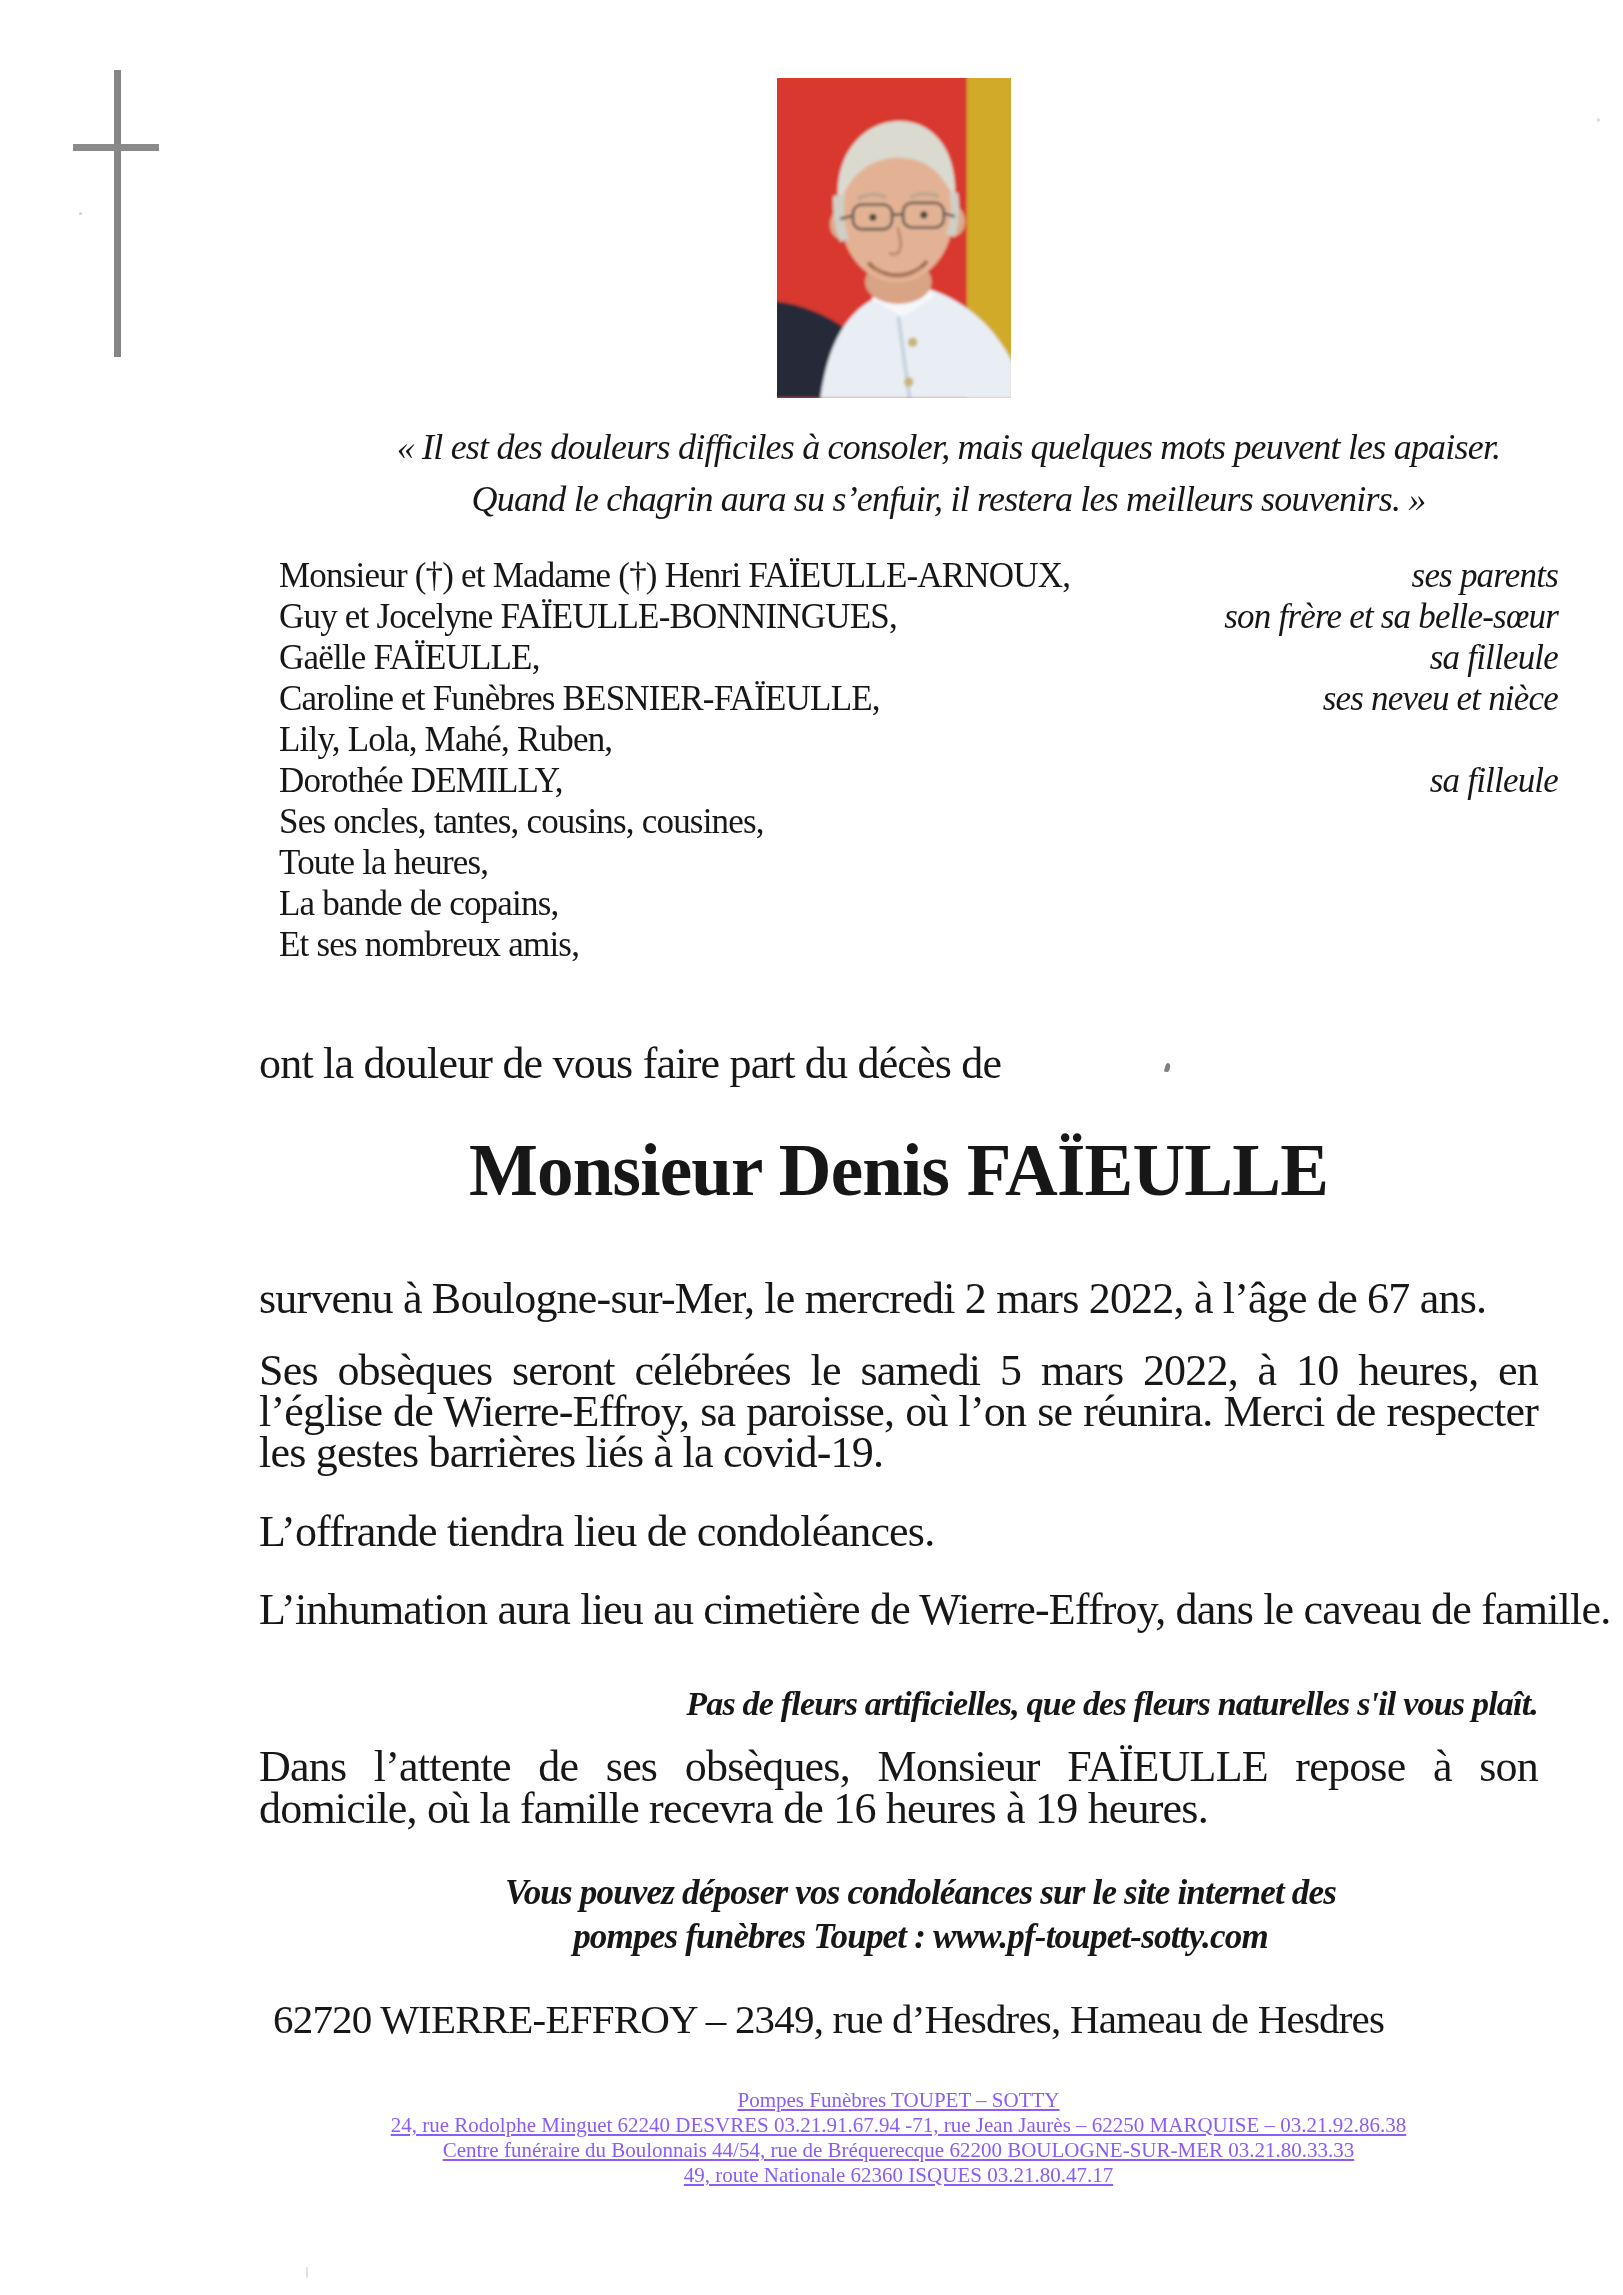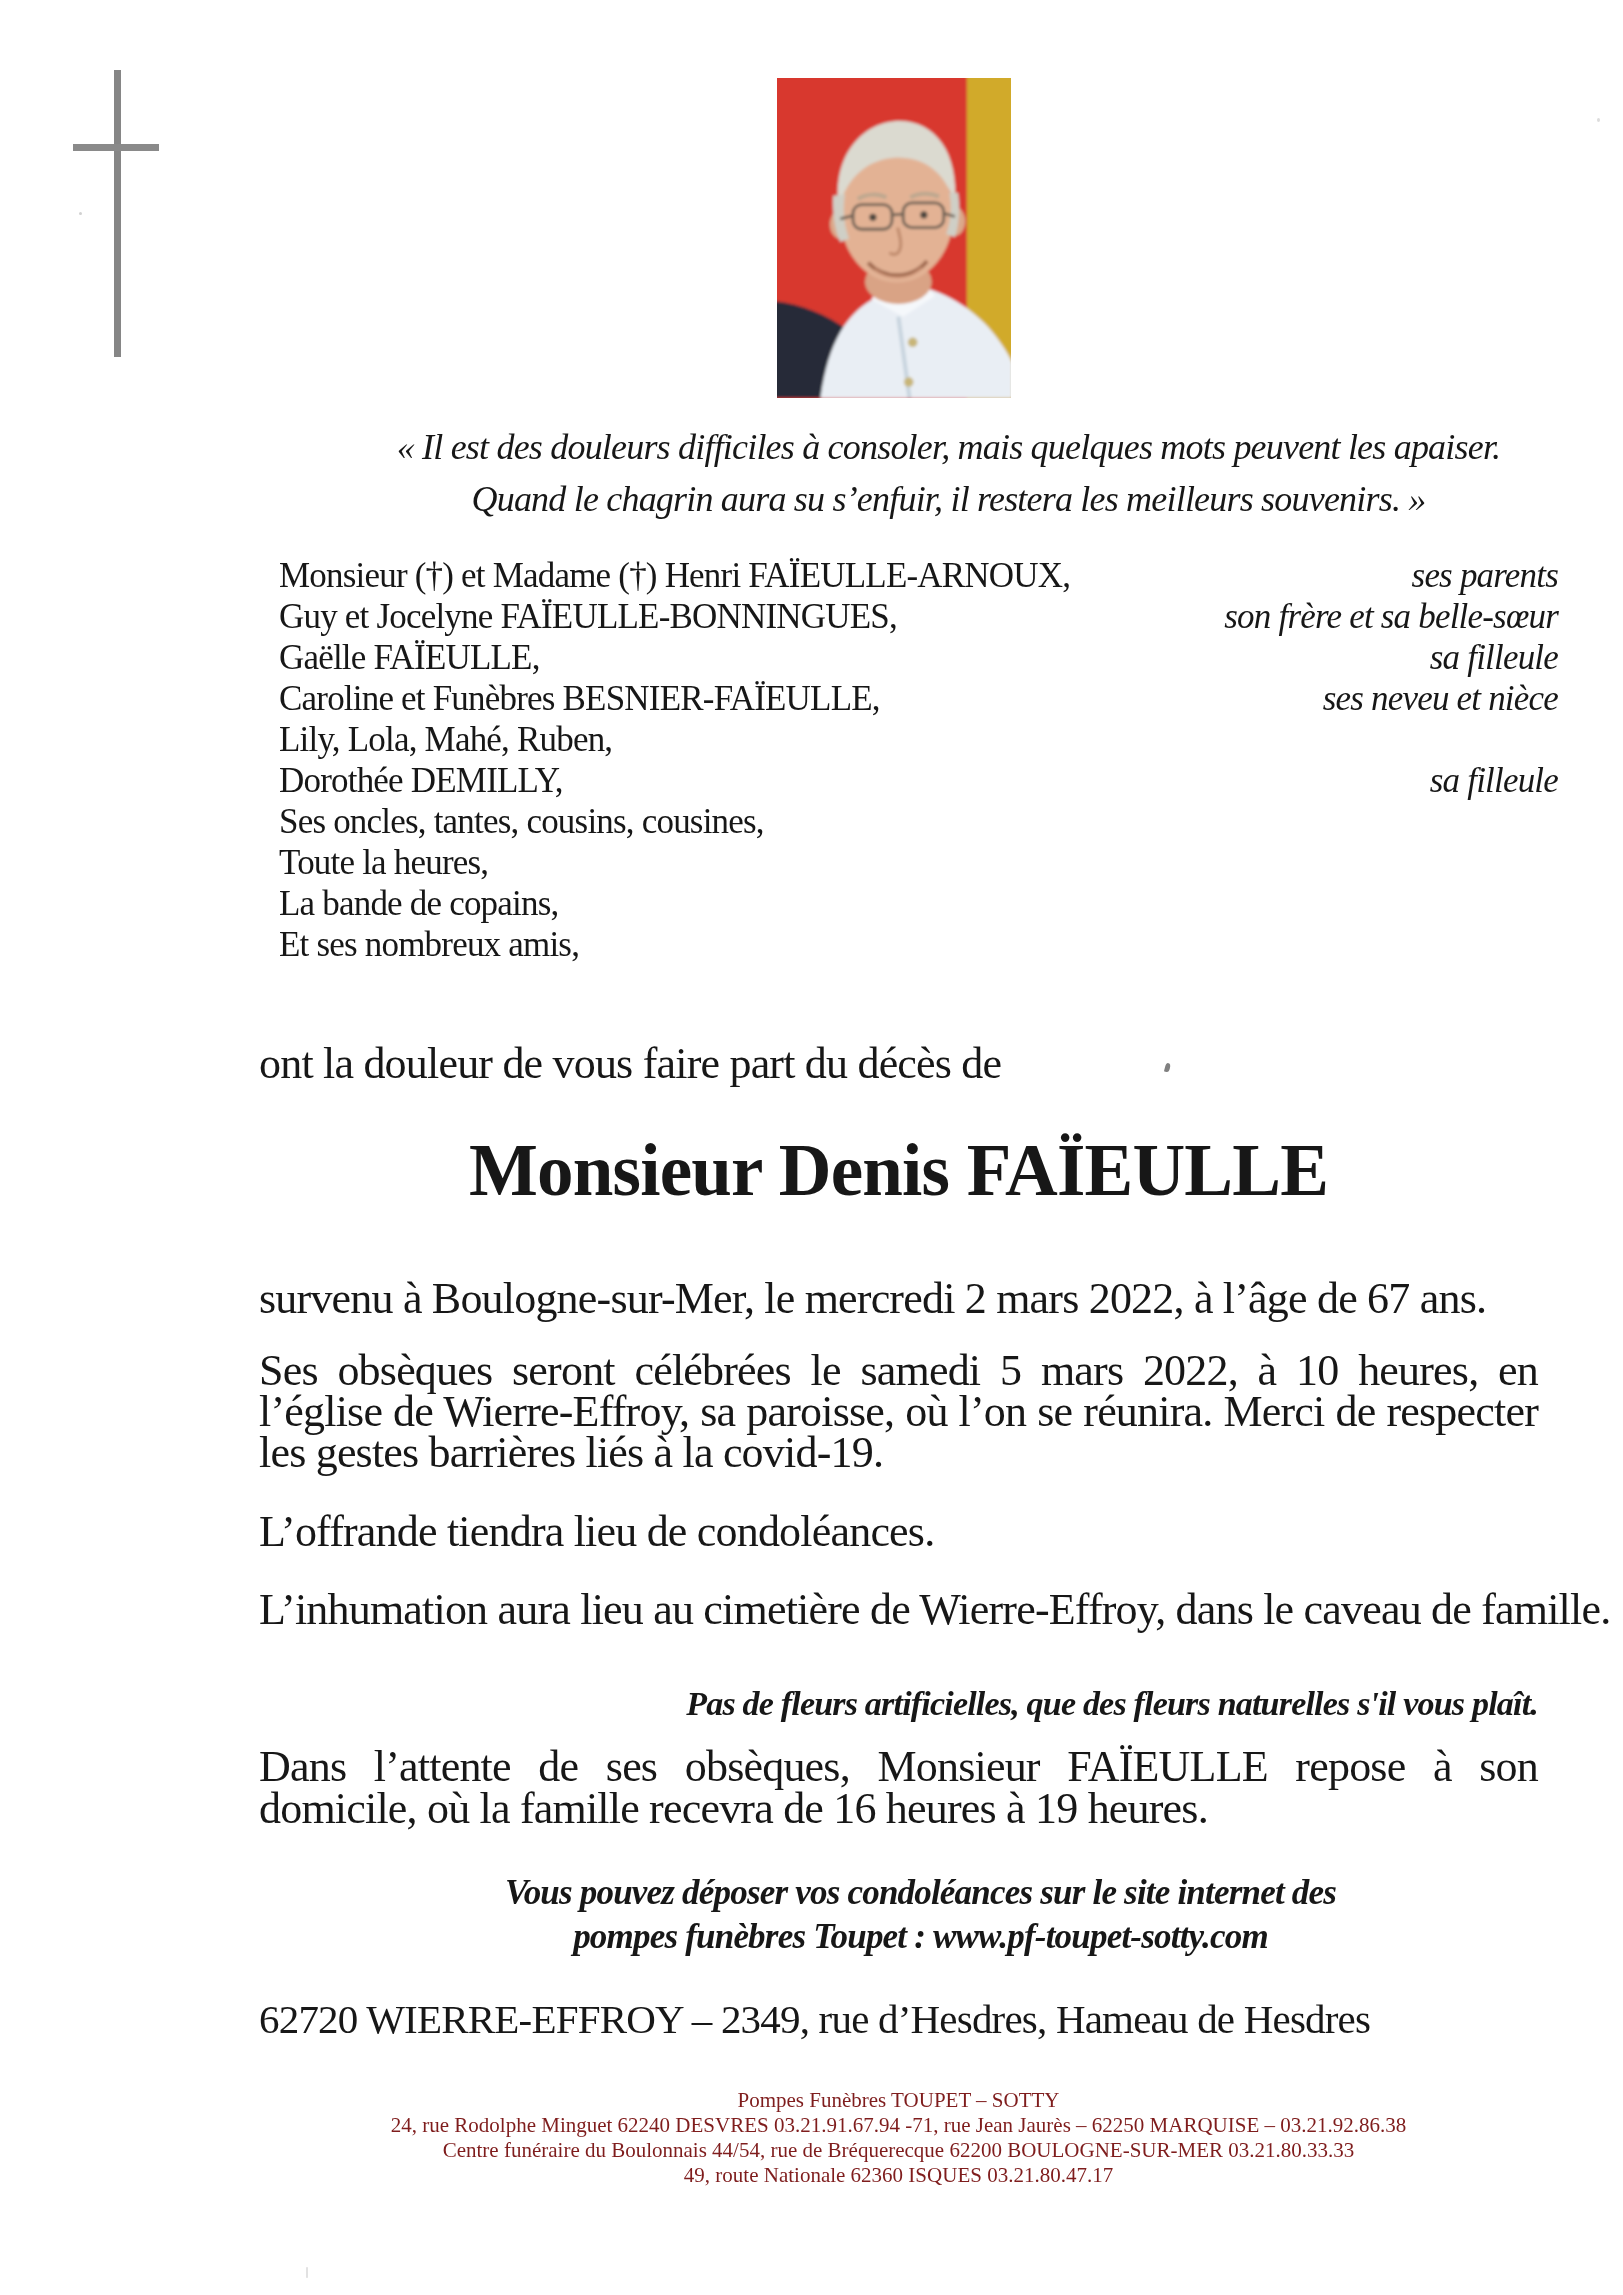--- a/index.html
+++ b/index.html
@@ -37,22 +37,22 @@
   .deceased{top:1131px;text-align:center;font-size:73px;font-weight:bold;line-height:80px;white-space:nowrap;letter-spacing:-0.8px;}
   .death-details{top:1278px;white-space:nowrap;}
   .ceremony{top:1350px;text-align:justify;}
   .offering{top:1511px;white-space:nowrap;}
   .burial{top:1589px;white-space:nowrap;}
   .flowers{top:1683px;text-align:right;font-weight:bold;font-style:italic;font-size:34px;line-height:41px;letter-spacing:-0.8px;white-space:nowrap;}
   .visitation{top:1746px;text-align:justify;line-height:42px;}
   .condolences{top:1871px;padding-left:44px;box-sizing:border-box;text-align:center;
                font-weight:bold;font-style:italic;font-size:35px;line-height:44px;letter-spacing:-0.8px;}
   .condolences .line{white-space:nowrap;}
-  .address{top:1997px;font-size:41px;line-height:45px;letter-spacing:-0.8px;white-space:nowrap;}
-  .footer{top:2088px;text-align:center;font-size:21px;line-height:25px;letter-spacing:0;color:#7f1d1d;}
+  .address{top:1997px;font-size:41px;line-height:45px;letter-spacing:-0.8px;white-space:nowrap;margin-left:14px;}
+  .footer{top:2088px;text-align:center;font-size:21px;line-height:25px;letter-spacing:0;color:#8b5cf6;text-decoration:underline;}
   .footer .line{white-space:nowrap;}
 
   
   .speck{position:absolute;background:#8c8c8c;border-radius:50%;}
   .speck.comma{width:4.8px;height:8.8px;border-radius:60% 60% 60% 10%;transform:rotate(14deg);opacity:.75;background:#555;}
   .speck.dot1{width:3.2px;height:3.2px;opacity:.4;}
   .speck.dot2{width:3.2px;height:4px;opacity:.3;}
   .speck.hair{width:1.6px;height:11px;border-radius:0.8px;opacity:.25;}
 </style>
 </head>

